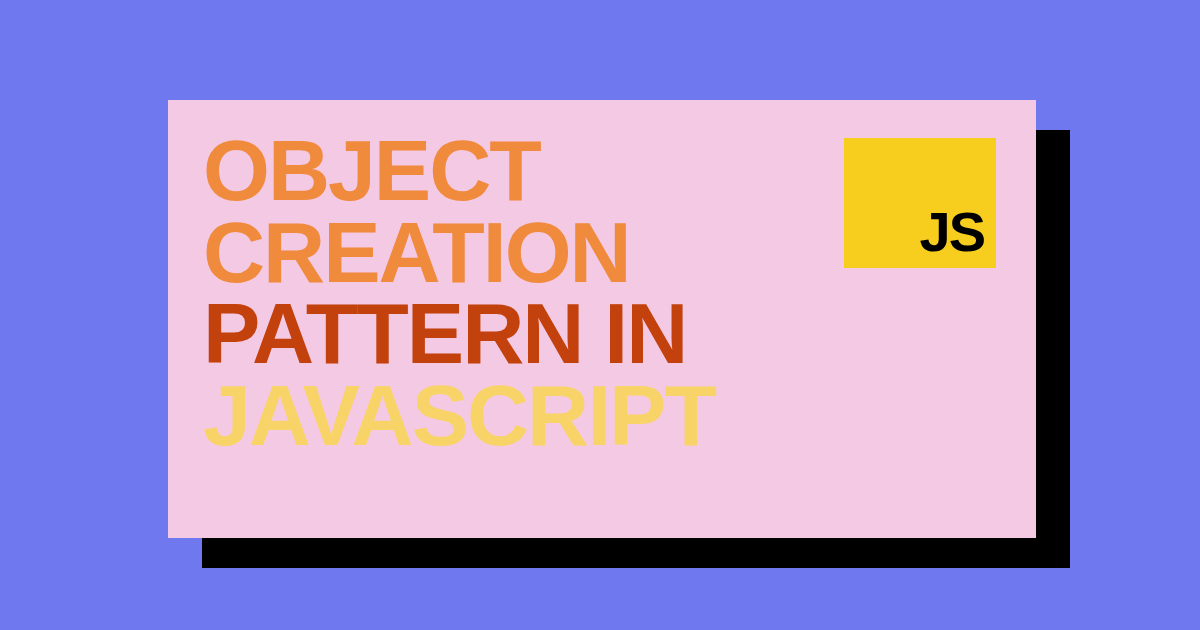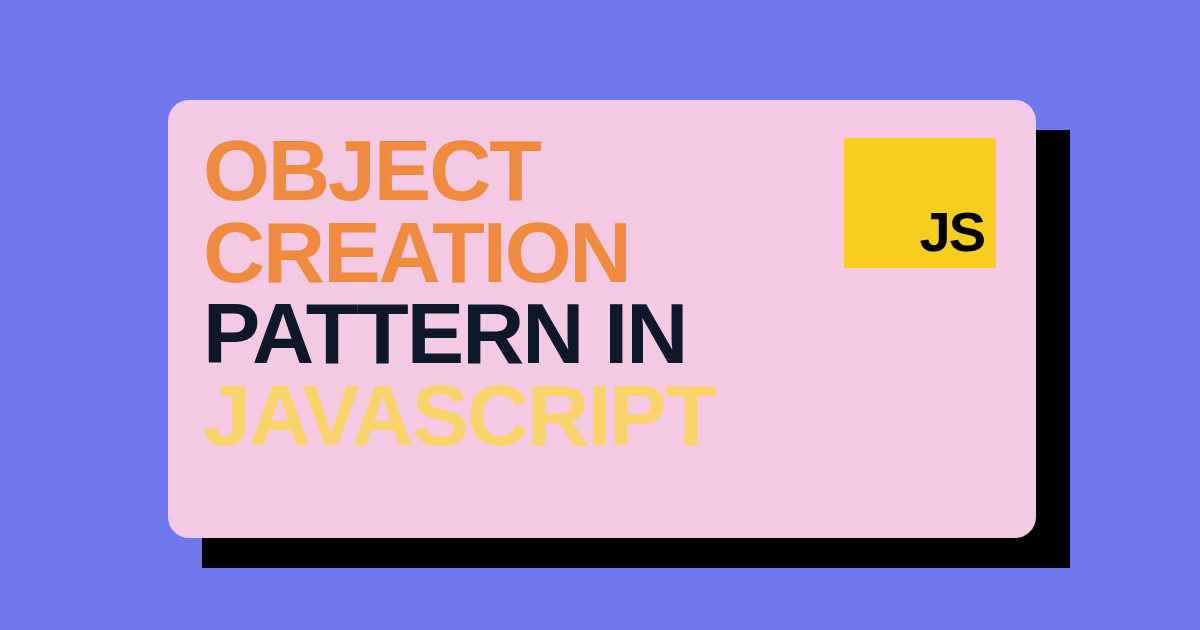--- a/index.html
+++ b/index.html
@@ -24,34 +24,33 @@
       background: #000;
     }
     .main-card {
       position: absolute;
       top: 100px;
       left: 168px;
       width: 868px;
       height: 438px;
       background: #f4c9e3;
       padding: 30px 35px;
-      border-radius: 21px;
     }
     .title-line {
       font-weight: 900;
       font-size: 86px;
       line-height: 0.95;
       letter-spacing: -2px;
       text-transform: uppercase;
     }
     .orange {
       color: #f08a3c;
     }
     .black {
-      color: #0f172a;
+      color: #c2410c;
     }
     .yellow {
       color: #f8d468;
     }
     .js-badge {
       position: absolute;
       top: 38px;
       right: 40px;
       width: 152px;
       height: 130px;

